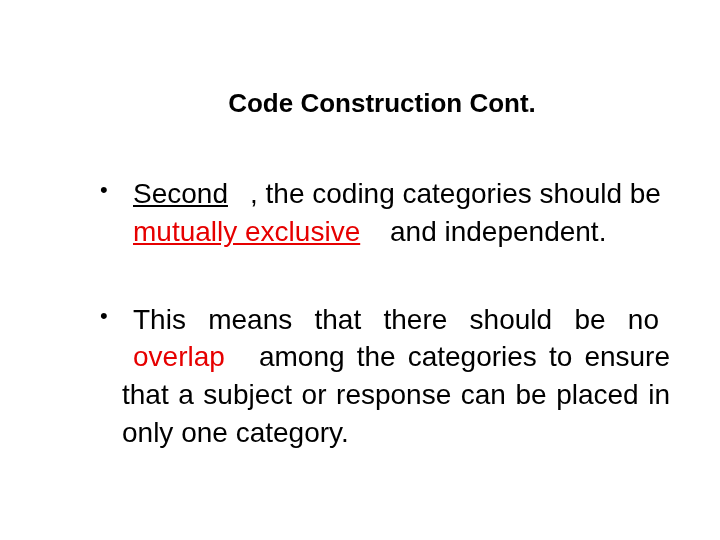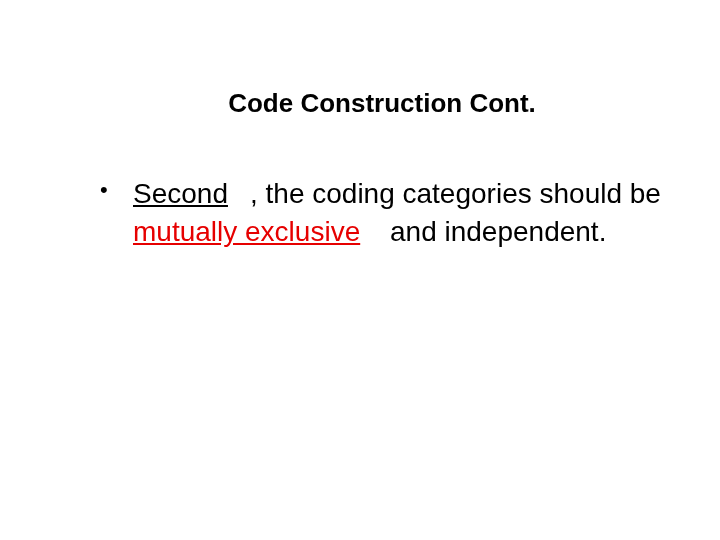--- a/index.html
+++ b/index.html
@@ -37,13 +37,16 @@
 </style>
 </head>
 <body>
 
 <h1 class="title">Code Construction Cont.</h1>
 
 <ul class="slide">
   <li>
     <span class="ul-word">Second</span><span>, the coding categories should be </span><span class="ul-word red">mutually exclusive</span><span> and independent.</span>
   </li>
+  <li>
+    <span>This means that there should be no </span><span class="red">overlap</span><span> among the categories to ensure that a subject or response can be placed in only one category.</span>
+  </li>
 </ul>
 
 </body></html>

